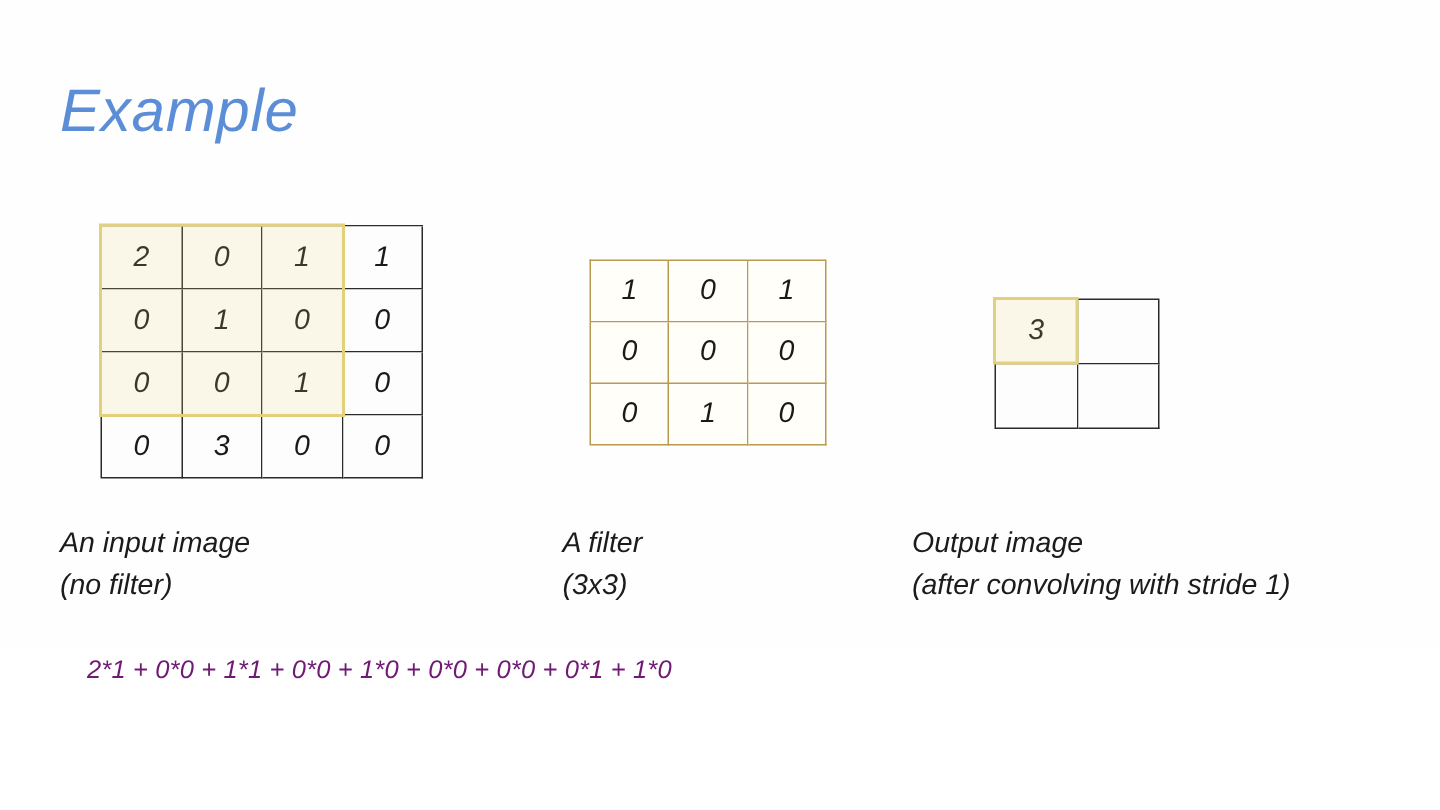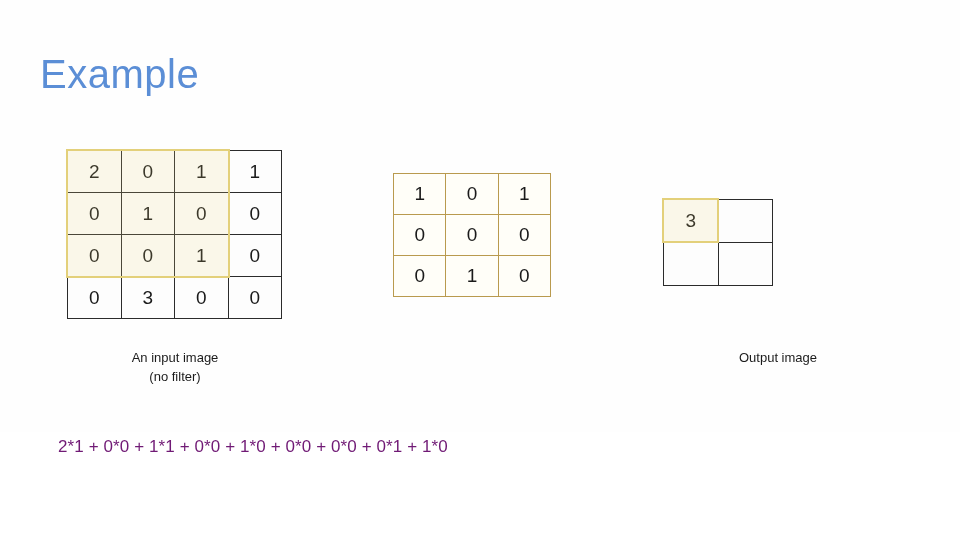--- a/index.html
+++ b/index.html
@@ -12,20 +12,21 @@
     background: #ffffff;
     font-family: "Liberation Sans", sans-serif;
     overflow: hidden;
     position: relative;
   }
   .slide {
     position: relative;
     width: 960px;
     height: 432px;
     background: #fefefe;
+    font-style: italic;
   }
 
   
   .slide-title {
     position: absolute;
     left: 40px;
     top: 52px;
     font-size: 40px;
     font-weight: 400;
     color: #5b8ed6;
@@ -112,22 +113,21 @@
   #output-highlight {
     left: 662px;
     top: 198px;
     width: 57px;
     height: 45px;
   }
 
   
   .caption {
     position: absolute;
-    text-align: center;
-    font-size: 13px;
+    font-size: 19px;
     color: #1b1b1b;
     line-height: 1.45;
     font-family: "Liberation Sans", sans-serif;
   }
   #caption-input {
     left: 40px;
     top: 349px;
     width: 270px;
   }
   #caption-filter {
@@ -201,20 +201,25 @@
     <div class="cell"></div>
     <div class="cell"></div>
   </div>
   <div class="highlight" id="output-highlight"></div>
 
   <div class="caption" id="caption-input">
     <span>An input image</span>
     <span class="caption-line2">(no filter)</span>
   </div>
 
+  <div class="caption" id="caption-filter">
+    <span>A filter</span>
+    <span class="caption-line2">(3x3)</span>
+  </div>
 
   <div class="caption" id="caption-output">
     <span>Output image</span>
+    <span class="caption-line2">(after convolving with stride 1)</span>
   </div>
 
   <div id="equation">2*1 + 0*0 + 1*1 + 0*0 + 1*0 + 0*0 + 0*0 + 0*1 + 1*0</div>
 
 </div>
 
 </body></html>

